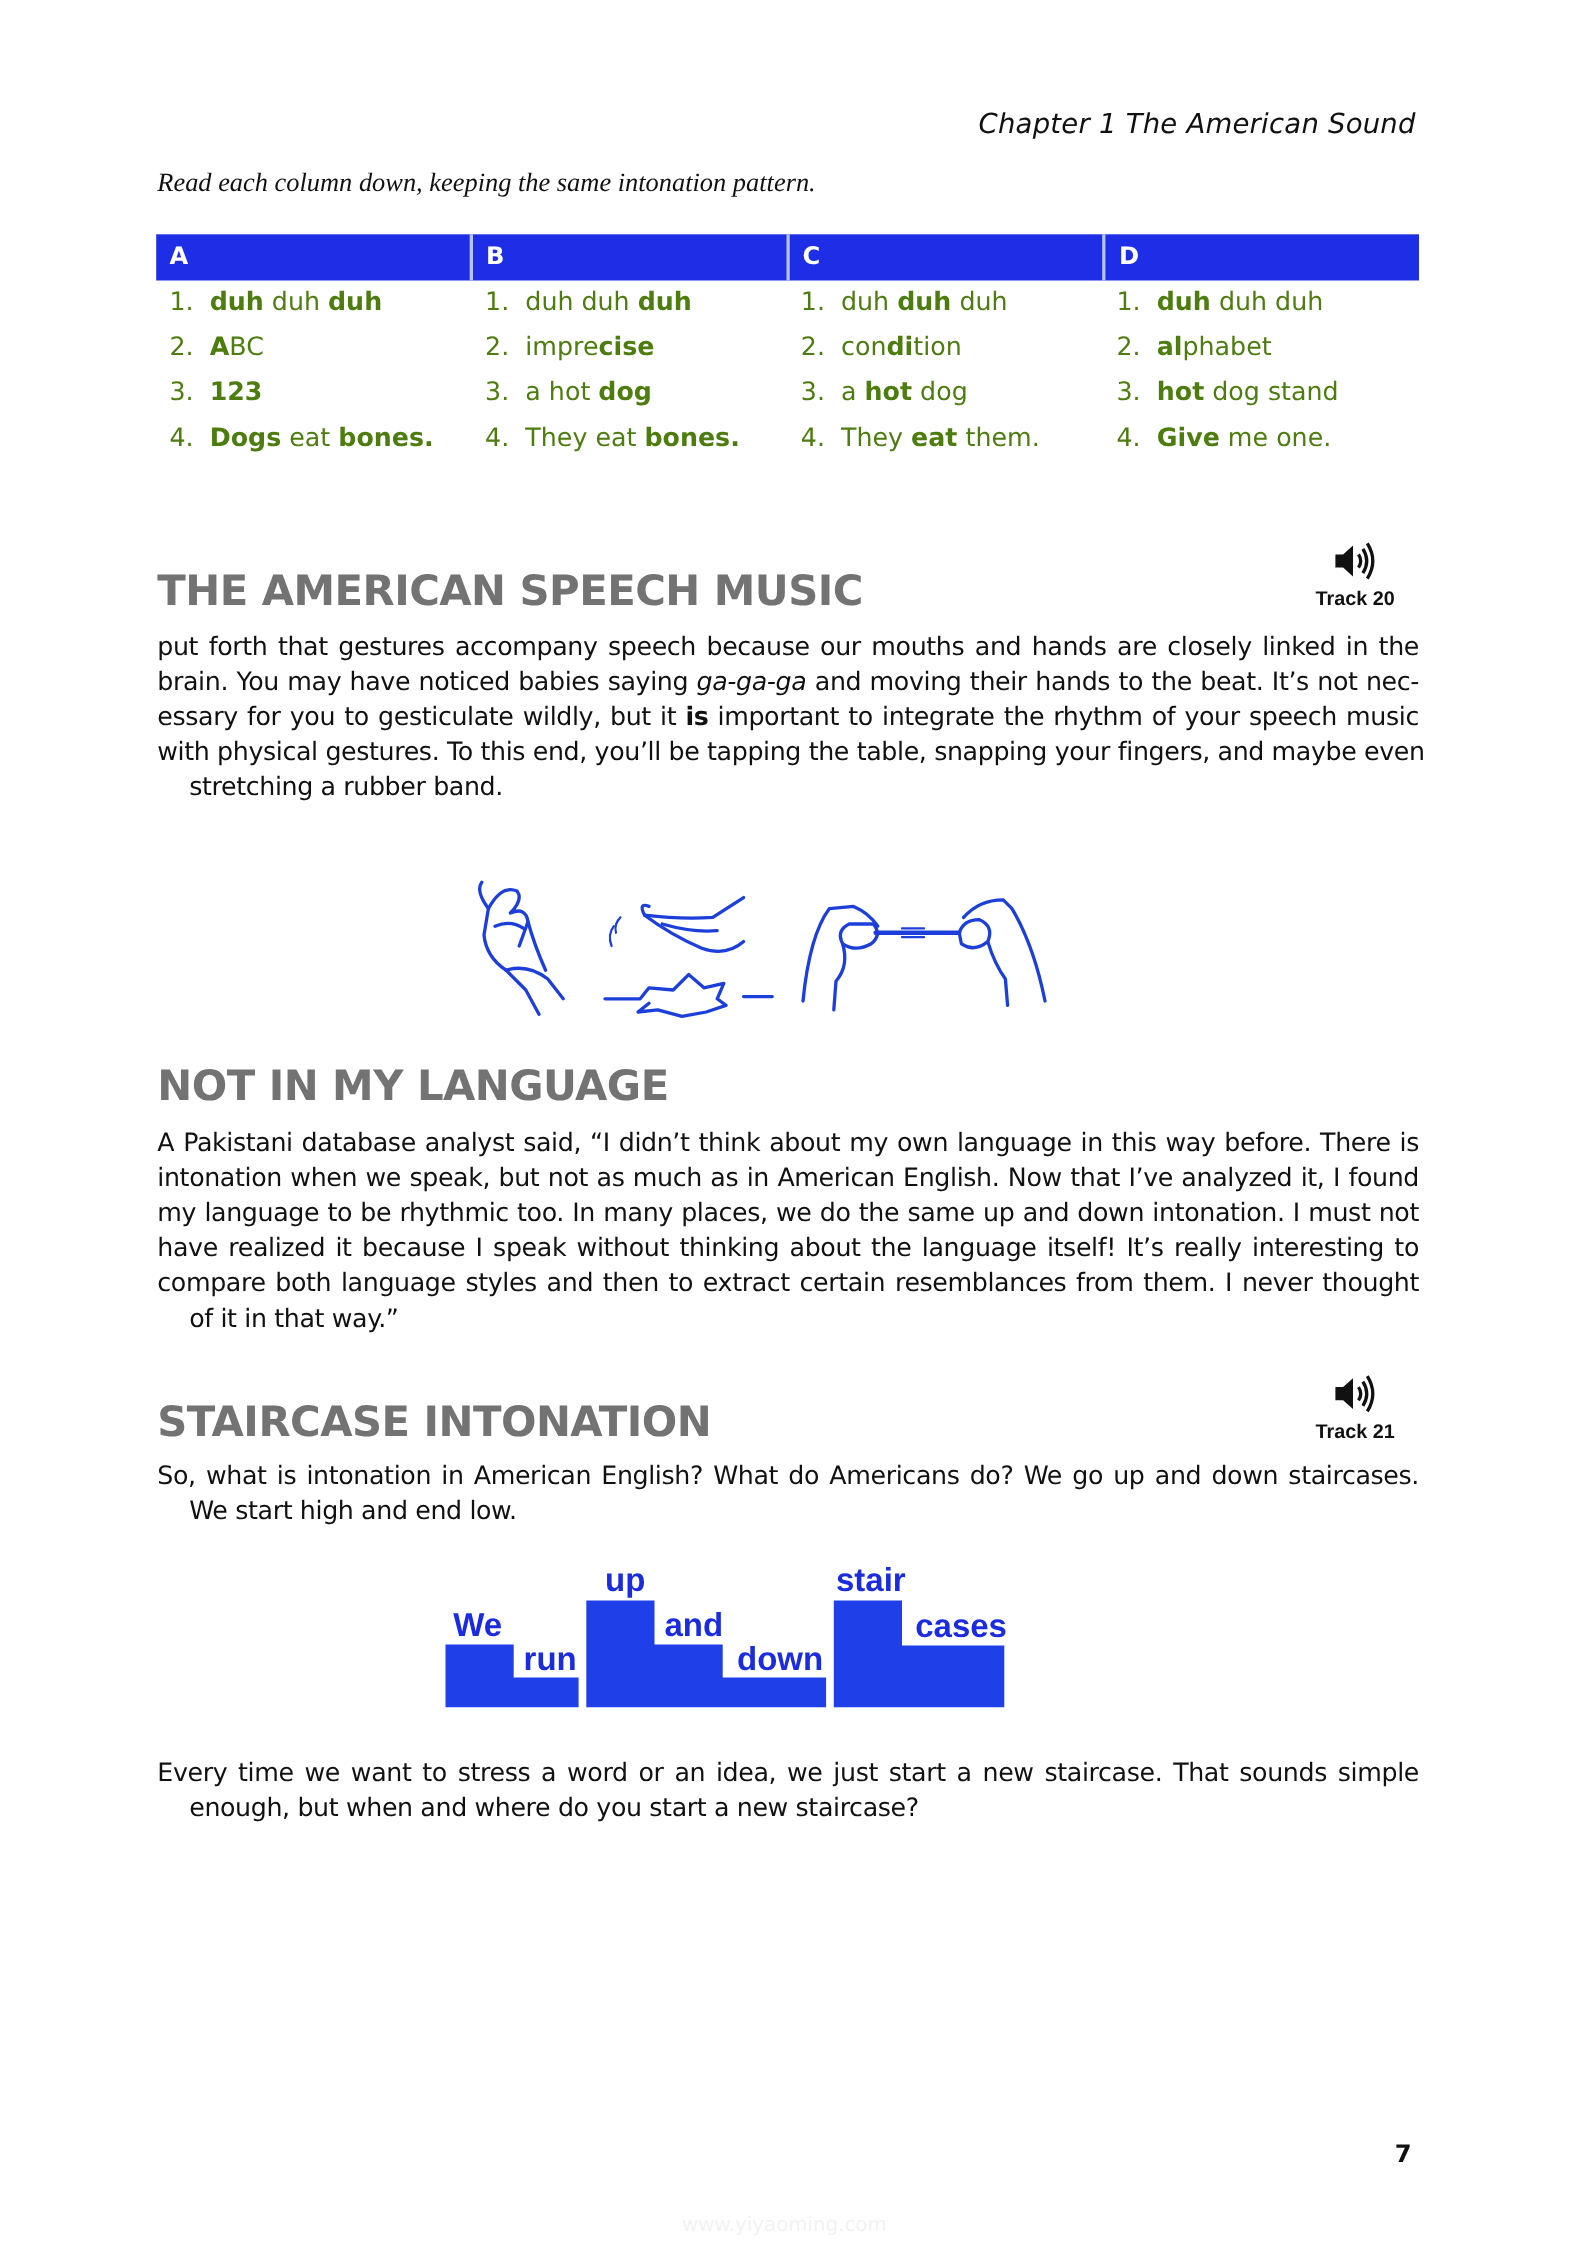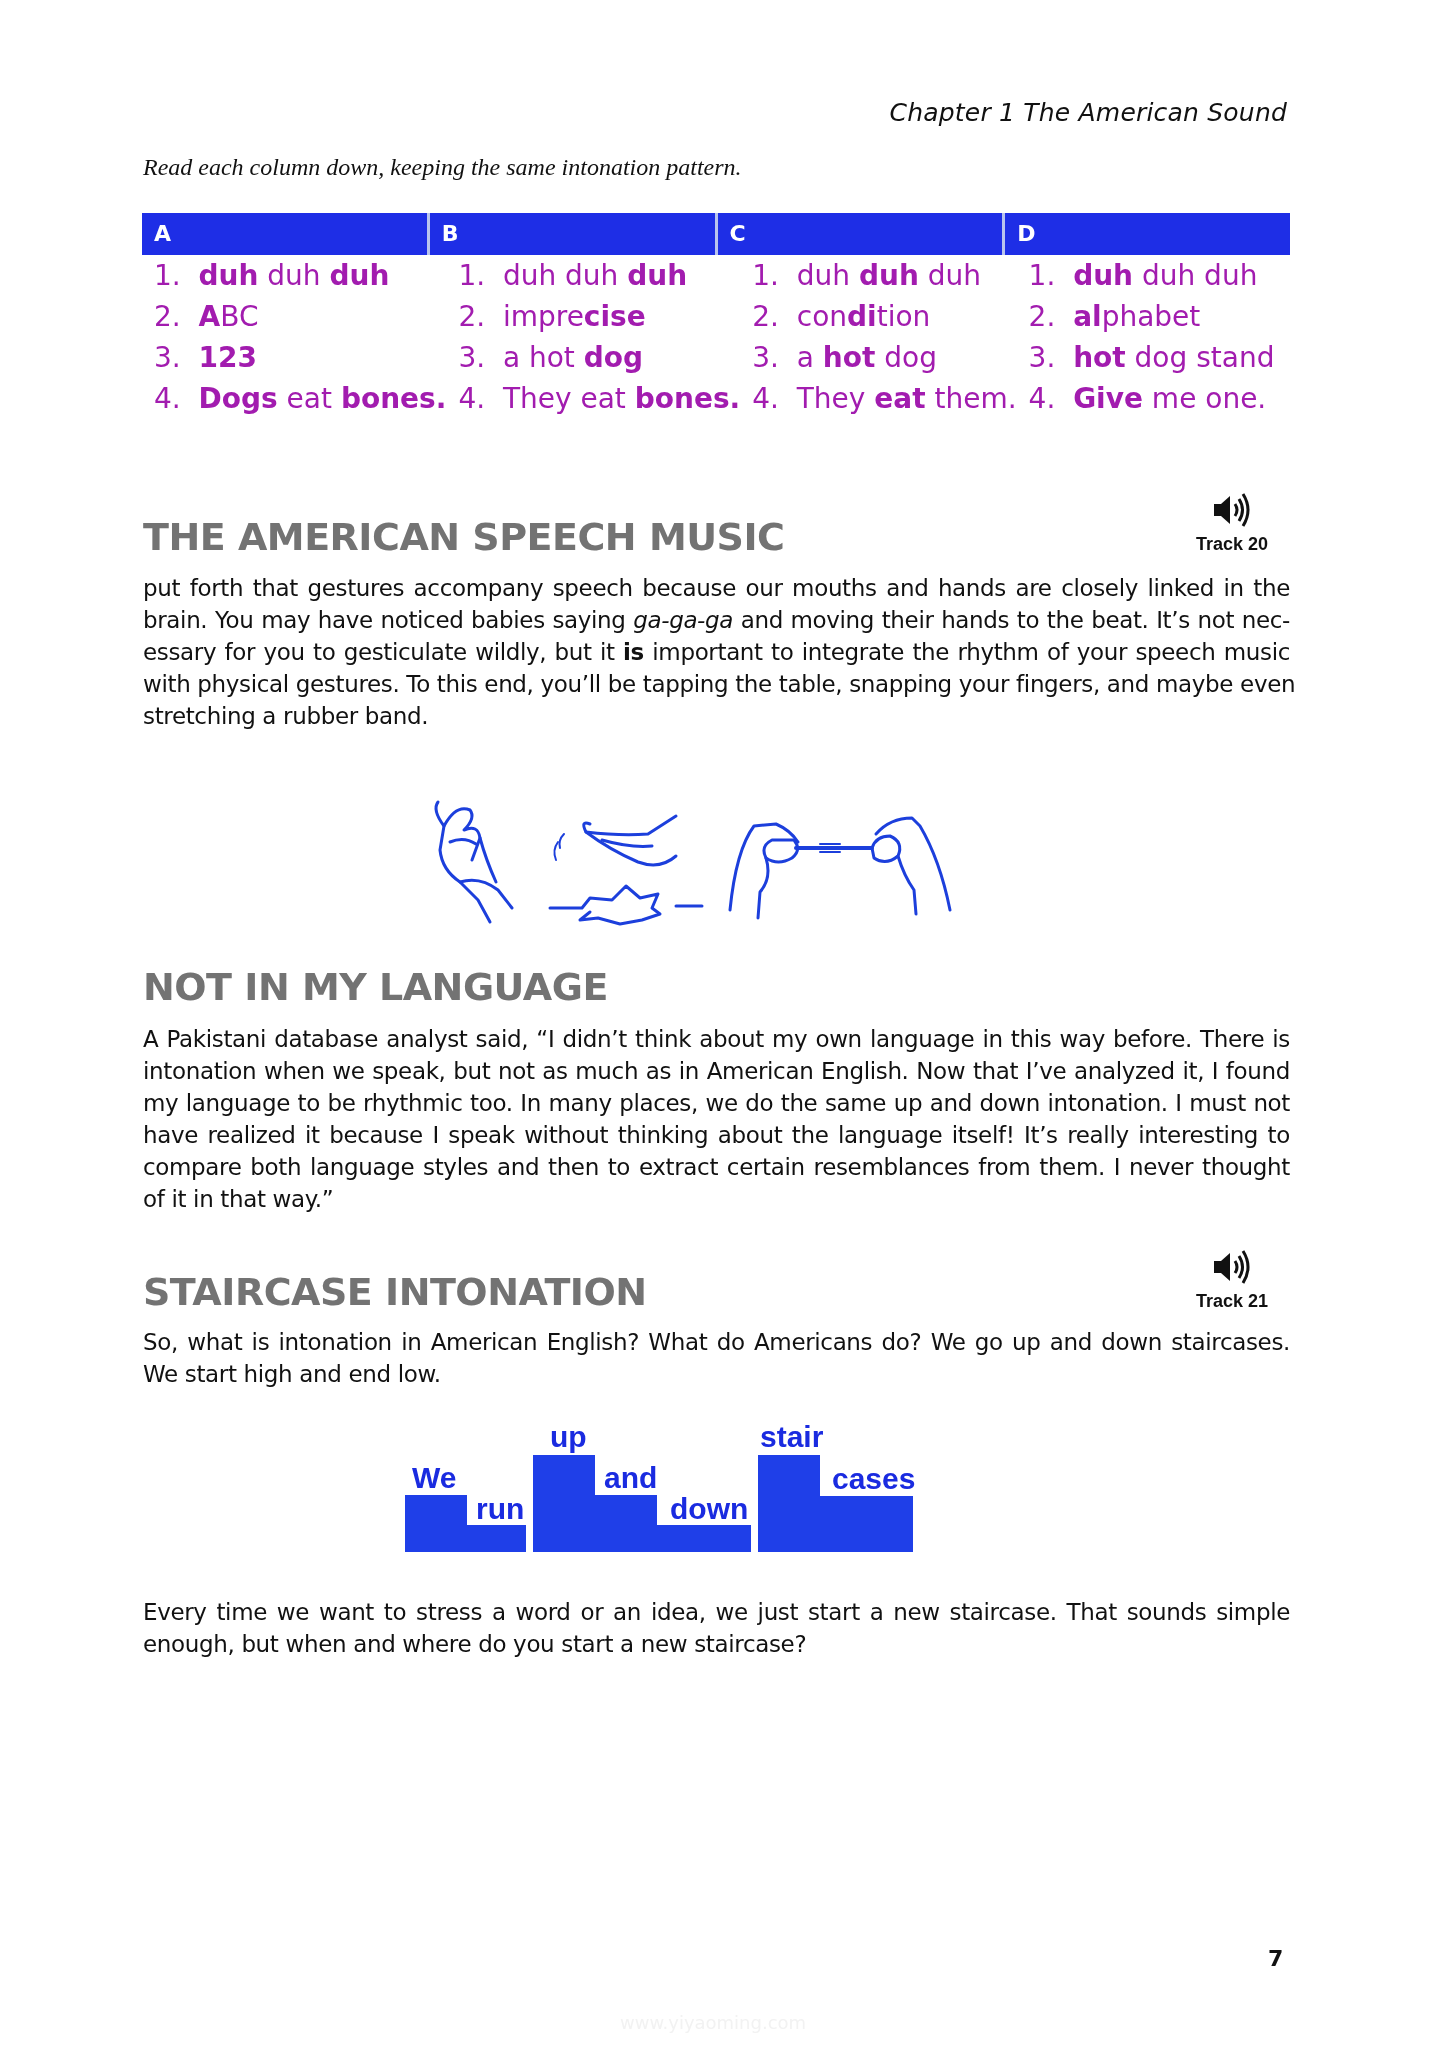--- a/index.html
+++ b/index.html
@@ -11,32 +11,32 @@
   .instruction { left: 143px; top: 154px; font-family: "Liberation Serif", "DejaVu Serif", serif;
                  font-style: italic; font-size: 24px; color: #111; }
   .drill-table { left: 142px; top: 213px; width: 1148px; }
   .drill-head { display: flex; height: 42px; }
   .drill-head .hcell { flex: 1; background: #1e2ee6; color: #fff; font-weight: bold; font-size: 22px;
                        padding: 8px 0 0 12px; box-sizing: border-box;
                        border-right: 3px solid #b9c4ee; }
   .drill-head .hcell:last-child { border-right: none; }
   .drill-cols { display: flex; }
   .drill-col { flex: 1; padding-left: 12px; box-sizing: border-box; }
-  .drill-item { height: 41px; line-height: 41px; font-size: 28px; color: #a21caf; white-space: nowrap; }
+  .drill-item { height: 41px; line-height: 41px; font-size: 23px; color: #4d7c0f; white-space: nowrap; }
   .drill-item b { font-weight: bold; }
   .drill-cols { margin-top: 0px; }
 
   .section-title { left: 143px; font-size: 38px; font-weight: bold; color: #737373;
                    letter-spacing: -0.5px; font-family: "DejaVu Sans", sans-serif; }
   .track { width: 90px; text-align: center; }
   .track .label { font-family: "Liberation Sans", sans-serif; font-weight: bold; font-size: 18px; color: #111; }
   .para { left: 143px; width: 1147px; font-size: 23px; line-height: 32px; color: #111;
           text-align: justify; font-family: "DejaVu Sans", sans-serif; letter-spacing: -0.35px; }
   .para .line { display: block; text-align: justify; text-align-last: justify; white-space: nowrap; }
-  .para .line.last { text-align-last: left; }
+  .para .line.last { text-align-last: left; margin-left: 29px; }
   .para i { font-style: italic; }
   .para b { font-weight: bold; }
 
   .illus { left: 420px; top: 790px; width: 600px; height: 140px; }
   .stairs { left: 400px; top: 1415px; width: 640px; height: 160px; }
   .stair-word { position: absolute; font-family: "Liberation Sans", sans-serif; font-weight: bold;
                 font-size: 30px; color: #1a2be0; }
   .page-number { left: 1268px; top: 1946px; font-size: 22px; font-weight: bold; color: #111; }
   .watermark { left: 620px; top: 2012px; font-size: 18px; color: #f2f2f2; }
 </style>

